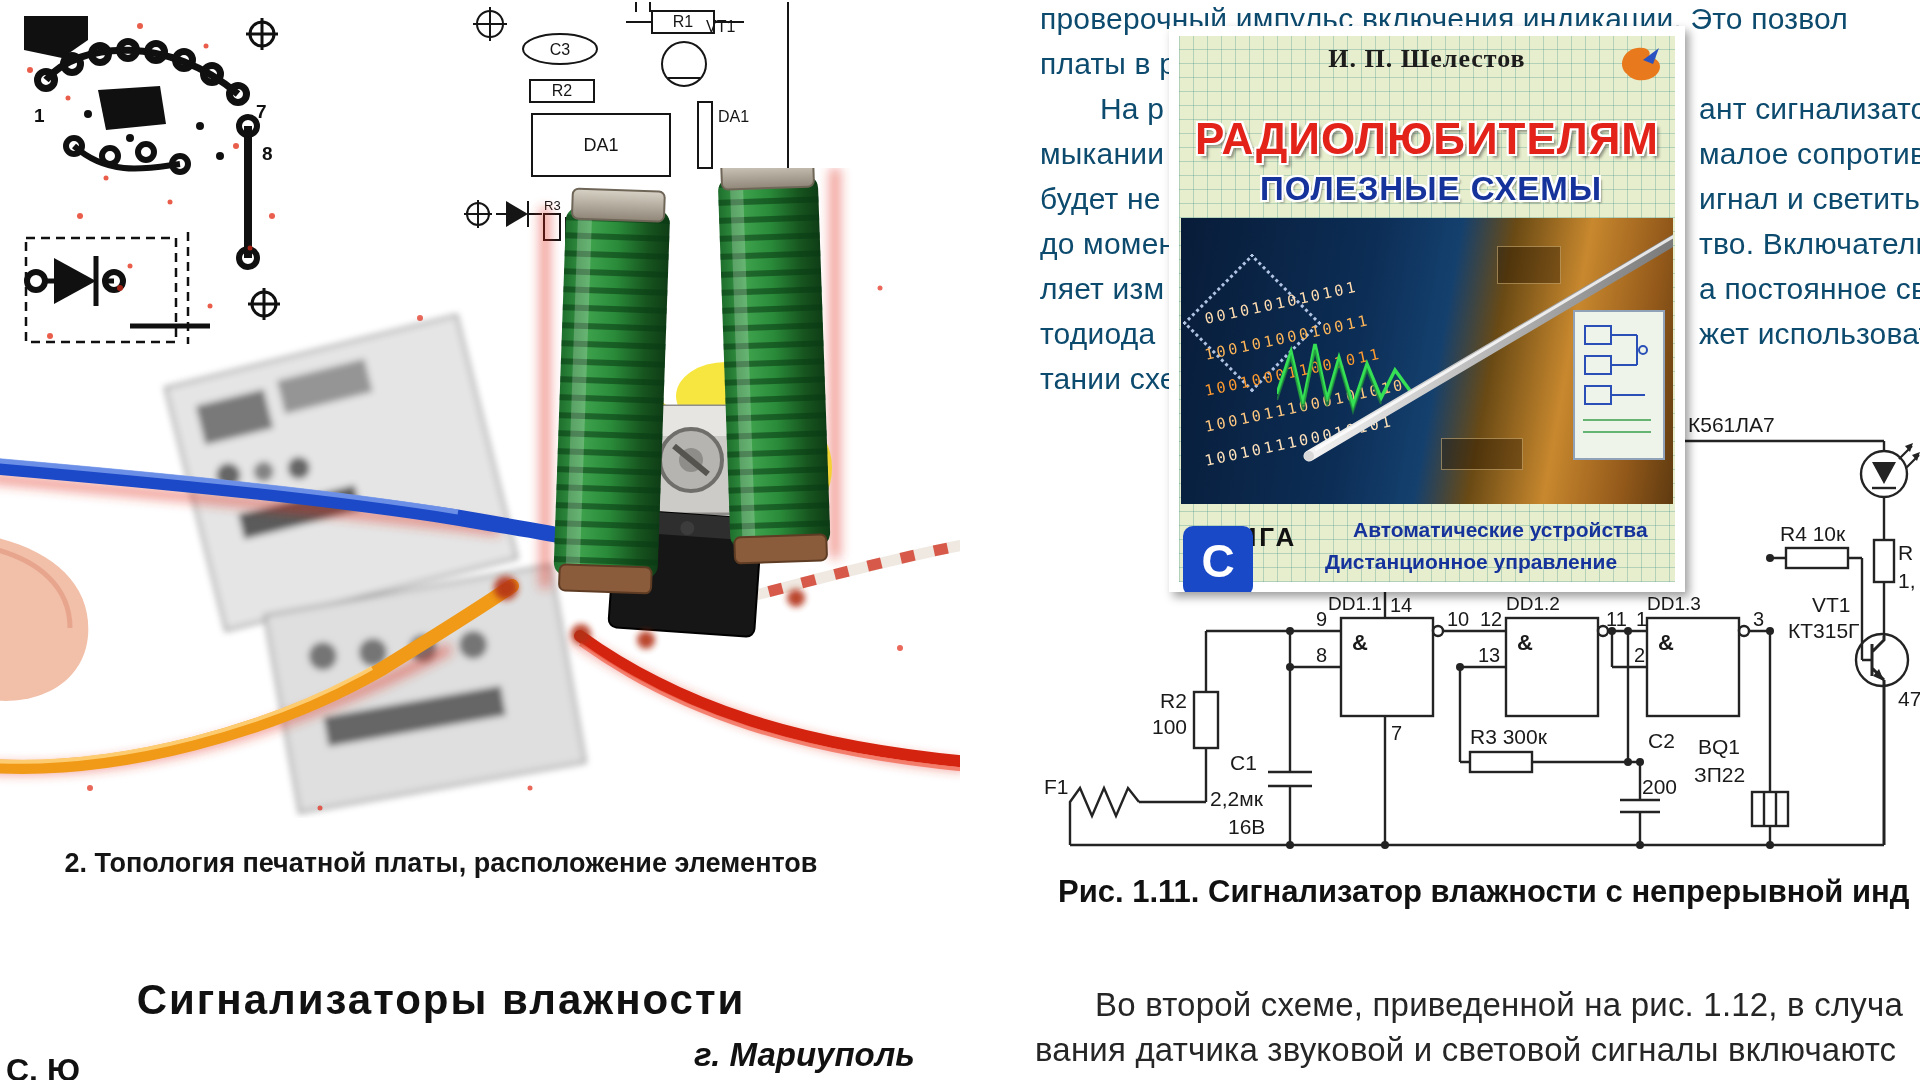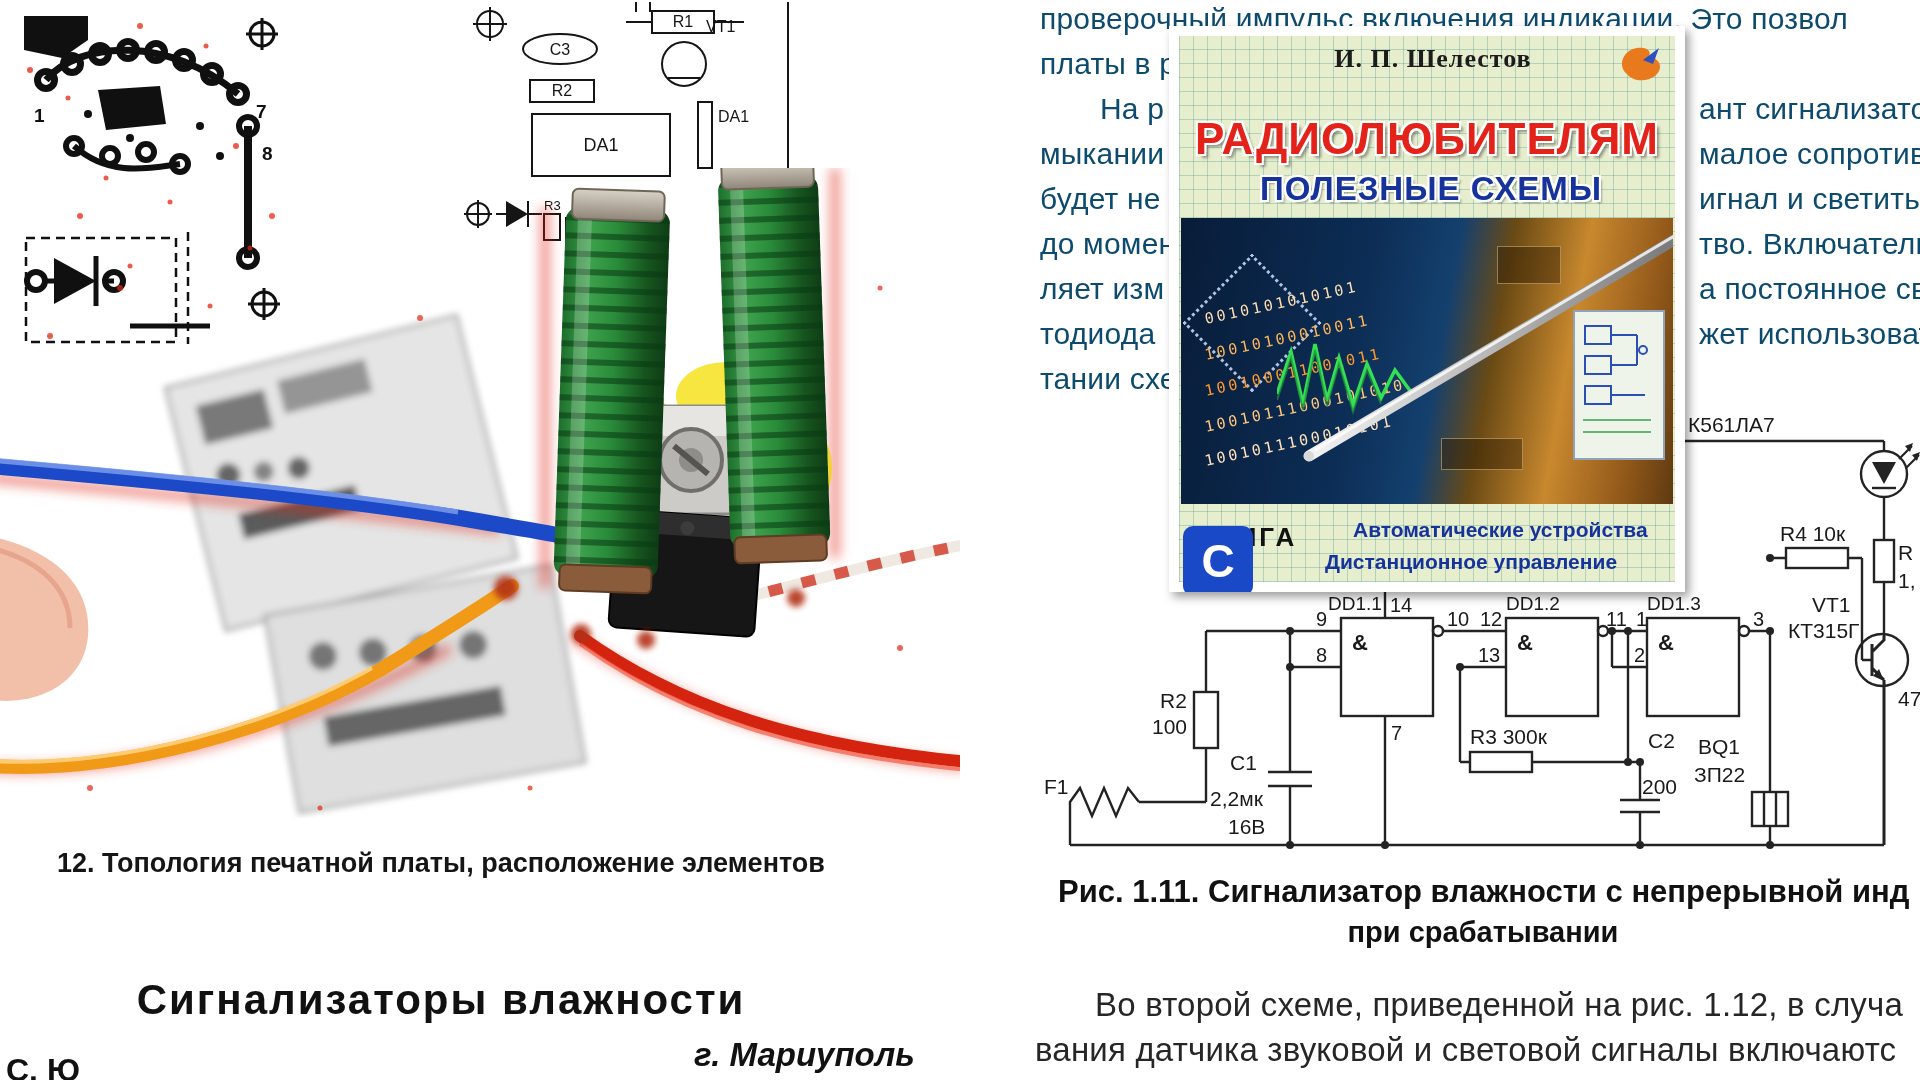--- a/index.html
+++ b/index.html
@@ -32,21 +32,21 @@
   
   .cover{position:absolute;left:1169px;top:26px;width:516px;height:566px;background:#fff;
          box-shadow:4px 5px 9px rgba(0,0,0,.38);z-index:5;overflow:hidden;}
   .cover-in{position:absolute;left:10px;top:10px;right:10px;bottom:10px;
      background-color:#e7eecd;
      background-image:
        repeating-linear-gradient(0deg, rgba(70,150,140,.33) 0 1px, transparent 1px 14px),
        repeating-linear-gradient(90deg, rgba(70,150,140,.33) 0 1px, transparent 1px 14px);}
   .cov-author{position:absolute;top:8px;left:0;width:100%;text-align:center;
       font-family:"Liberation Serif",serif;font-weight:bold;font-size:26px;color:#1c1c1c;
-      letter-spacing:1px;padding-left:6px;}
+      letter-spacing:1px;}
   .cov-logo{position:absolute;right:8px;top:2px;}
   .cov-t1{position:absolute;top:78px;left:0;width:100%;text-align:center;font-weight:900;
       font-size:44px;color:#e3231a;letter-spacing:1px;
       text-shadow:-2px -2px 0 #fff,2px -2px 0 #fff,-2px 2px 0 #fff,2px 2px 0 #fff,4px 4px 3px rgba(40,40,40,.45);}
   .cov-t2{position:absolute;top:134px;left:4px;width:100%;text-align:center;font-weight:800;
       font-size:33px;color:#15339b;letter-spacing:1px;
       text-shadow:-2px -2px 0 #fff,2px -2px 0 #fff,-2px 2px 0 #fff,2px 2px 0 #fff,3px 3px 2px rgba(40,40,40,.4);}
   .cov-panel{position:absolute;left:2px;right:2px;top:182px;height:286px;overflow:hidden;
       background:linear-gradient(100deg,#081c38 0%,#0c2d55 36%,#14406e 52%,#6a4a14 62%,#c8882e 76%,#93591a 90%,#5e3a10 100%);}
   .rhombus{position:absolute;left:22px;top:56px;width:92px;height:92px;
@@ -287,21 +287,21 @@
         <circle cx="250" cy="80" r="2.5"></circle>
         <circle cx="420" cy="150" r="3"></circle>
       <circle cx="880" cy="120" r="2.5"></circle>
         <circle cx="90" cy="620" r="3"></circle>
         <circle cx="530" cy="620" r="2.5"></circle>
       <circle cx="900" cy="480" r="3"></circle>
         <circle cx="320" cy="640" r="2.5"></circle>
     </g>
   </svg>
 
-  <div class="figcap" style="top:848px">12. Топология печатной платы, расположение элементов</div>
+  <div class="figcap" style="top:848px">2. Топология печатной платы, расположение элементов</div>
   <div class="heading">Сигнализаторы влажности</div>
   <div class="city">г. Мариуполь</div>
   <div class="authorfrag">С. Ю</div>
 
   <div class="rtext">
     <div class="tline" style="top:0">
       <span>проверочный импульс включения индикации. Это позвол</span>
     </div>
     <div class="tline" style="top:45px">
       <span>платы в ра</span>
@@ -419,21 +419,20 @@
       <text x="1780" y="541">R4 10к</text>
       <text x="1812" y="612">VT1</text>
       <text x="1788" y="638">КТ315Г</text>
       <text x="1898" y="560">R</text>
       <text x="1898" y="588">1,</text>
       <text x="1898" y="706">47</text>
     </g>
   </svg>
 
   <div class="rcap1">Рис. 1.11. Сигнализатор влажности с непрерывной инд</div>
-  <div class="rcap2">при срабатывании</div>
   <div class="rpara2">
     <div class="tline" style="left:1035px;top:986px">
       <span class="ind">Во второй схеме, приведенной на рис. 1.12, в случа</span>
     </div>
     <div class="tline" style="left:1035px;top:1031px">
       <span>вания датчика звуковой и световой сигналы включаютс</span>
     </div>
   </div>
 
   <div class="cover">

